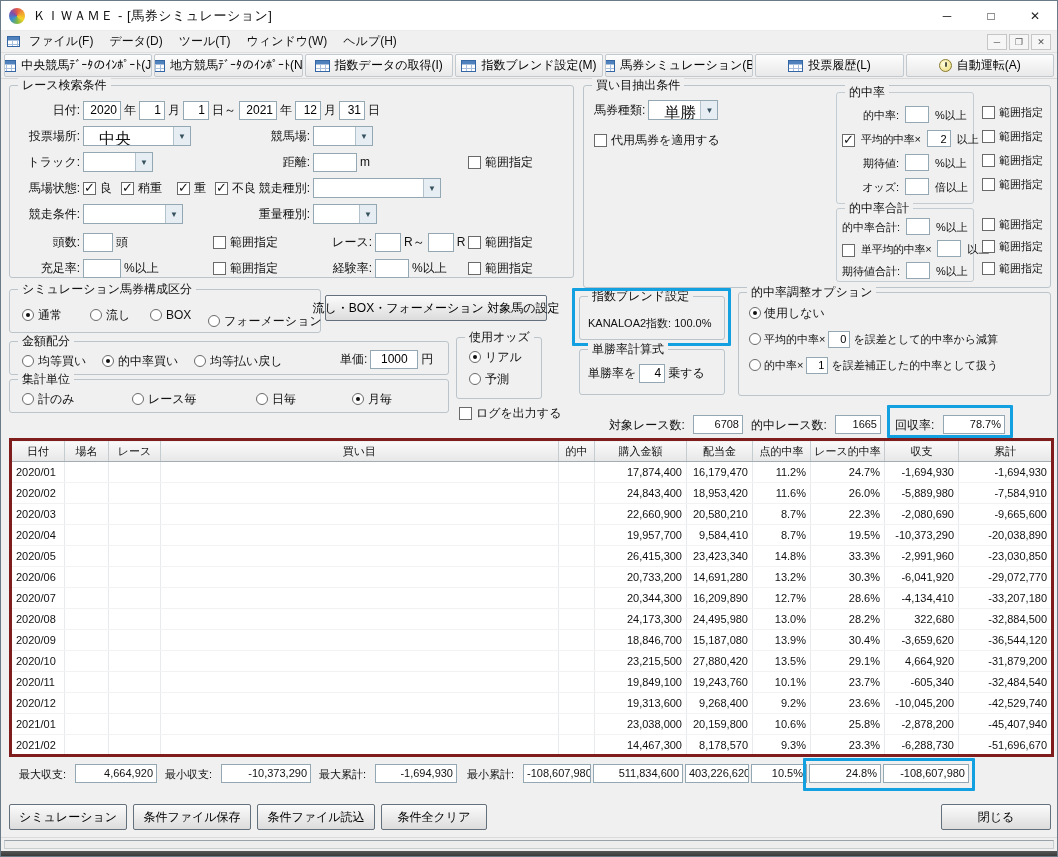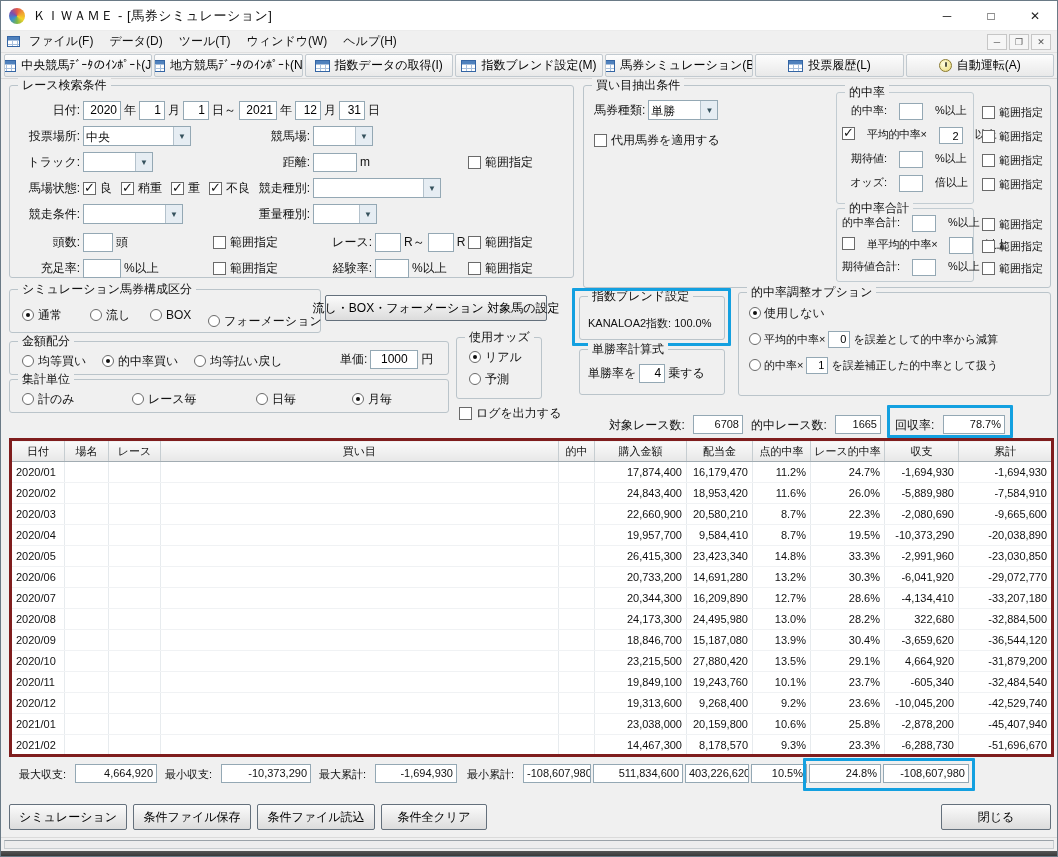--- a/index.html
+++ b/index.html
@@ -36,32 +36,32 @@
   .group{position:absolute;border:1px solid #bac4ca;border-radius:3px}
   .legend{position:absolute;top:-8px;left:8px;background:#f0f0f0;padding:0 4px;font-size:12px;line-height:14px;white-space:nowrap}
   .row{position:absolute;display:flex;align-items:center;gap:3px;height:20px;white-space:nowrap}
   .lbl{font-size:12px;white-space:nowrap}
   .rlbl{font-size:12px;text-align:right;white-space:nowrap;flex:none}
   .w62{width:62px}.w56{width:56px}.w44{width:44px}
   .f11{font-size:11px}
   .abs{position:absolute}
   .tb{height:19px;border:1px solid #94a8b4;background:#fff;font-size:12px;text-align:right;padding:0 3px;font-family:inherit}
   .combo{display:inline-flex;height:20px;border:1px solid #94a8b4;background:#fff;align-items:stretch;flex:none}
-  .combo .ctxt{flex:1;font-size:12px;padding:2px 2px;overflow:hidden}
+  .combo .ctxt{flex:1;font-size:16px;padding:2px 15px;overflow:hidden}
   .combo .cbtn{width:17px;background:#e6edf3;border-left:1px solid #b4c2cc;display:flex;align-items:center;justify-content:center;color:#36525e;font-size:8px}
   .cb{width:13px;height:13px;border:1px solid #6a6a6a;background:#fff;position:relative;flex:none;display:inline-block}
   .cb.checked::after{content:"✓";position:absolute;left:0;top:-2px;font-size:13px;font-weight:bold;color:#151515;line-height:14px}
   .rb{width:12px;height:12px;border:1px solid #6a6a6a;border-radius:50%;background:#fff;flex:none;position:relative;display:inline-block}
   .rb.checked::after{content:"";position:absolute;left:3px;top:3px;width:4px;height:4px;border-radius:50%;background:#111}
   .chk{display:flex;align-items:center;gap:4px}
   .chk .lbl{font-size:12px}
   .chk11 .lbl{font-size:11px}
   .opt{position:absolute;display:flex;align-items:center;gap:4px;height:18px;white-space:nowrap}
   .group.sub{border-color:#c2ccd2}
-  .srow{position:absolute;left:5px;right:5px;display:flex;align-items:flex-start;gap:12px;height:20px}
+  .srow{position:absolute;left:5px;right:5px;display:flex;align-items:flex-end;gap:6px;height:20px}
   .srow .sl{flex:1;text-align:right;font-size:11px;white-space:nowrap}
   .srow .su{width:33px;font-size:11px;white-space:nowrap}
   .srow .tb{font-size:11px;height:17px}
   .cram{font-size:10px;letter-spacing:-.3px}
   .sunken{position:absolute;height:19px;border:1px solid #94a8b4;background:#fff;font-size:11px;text-align:right;padding:0 3px;line-height:17px;overflow:hidden;white-space:nowrap}
   .slbl{position:absolute;font-size:11px;white-space:nowrap}
   .btn{position:absolute;background:linear-gradient(#fbfbfb,#dcdcdc);border:1px solid #64707c;border-radius:2px;font-size:12px;display:flex;align-items:center;justify-content:center;font-family:inherit;white-space:nowrap}
   .hl{position:absolute;border:3px solid var(--hl,#13a0e0);pointer-events:none;border-radius:1px}
 
   
@@ -190,21 +190,21 @@
             <span class="lbl">範囲指定</span>
           </span>
       </div>
 
       <div class="row" style="left:8px;top:92px">
         <span class="rlbl w62">馬場状態:</span>
         <span class="chk" style="margin-right:6px">
             <span class="cb checked"></span>
             <span class="lbl">良</span>
           </span>
-        <span class="chk" style="margin-right:6px">
+        <span class="chk" style="margin-right:12px">
             <span class="cb checked"></span>
             <span class="lbl">稍重</span>
           </span>
         <span class="chk" style="margin-right:6px">
             <span class="cb checked"></span>
             <span class="lbl">重</span>
           </span>
         <span class="chk">
             <span class="cb checked"></span>
             <span class="lbl">不良</span>

